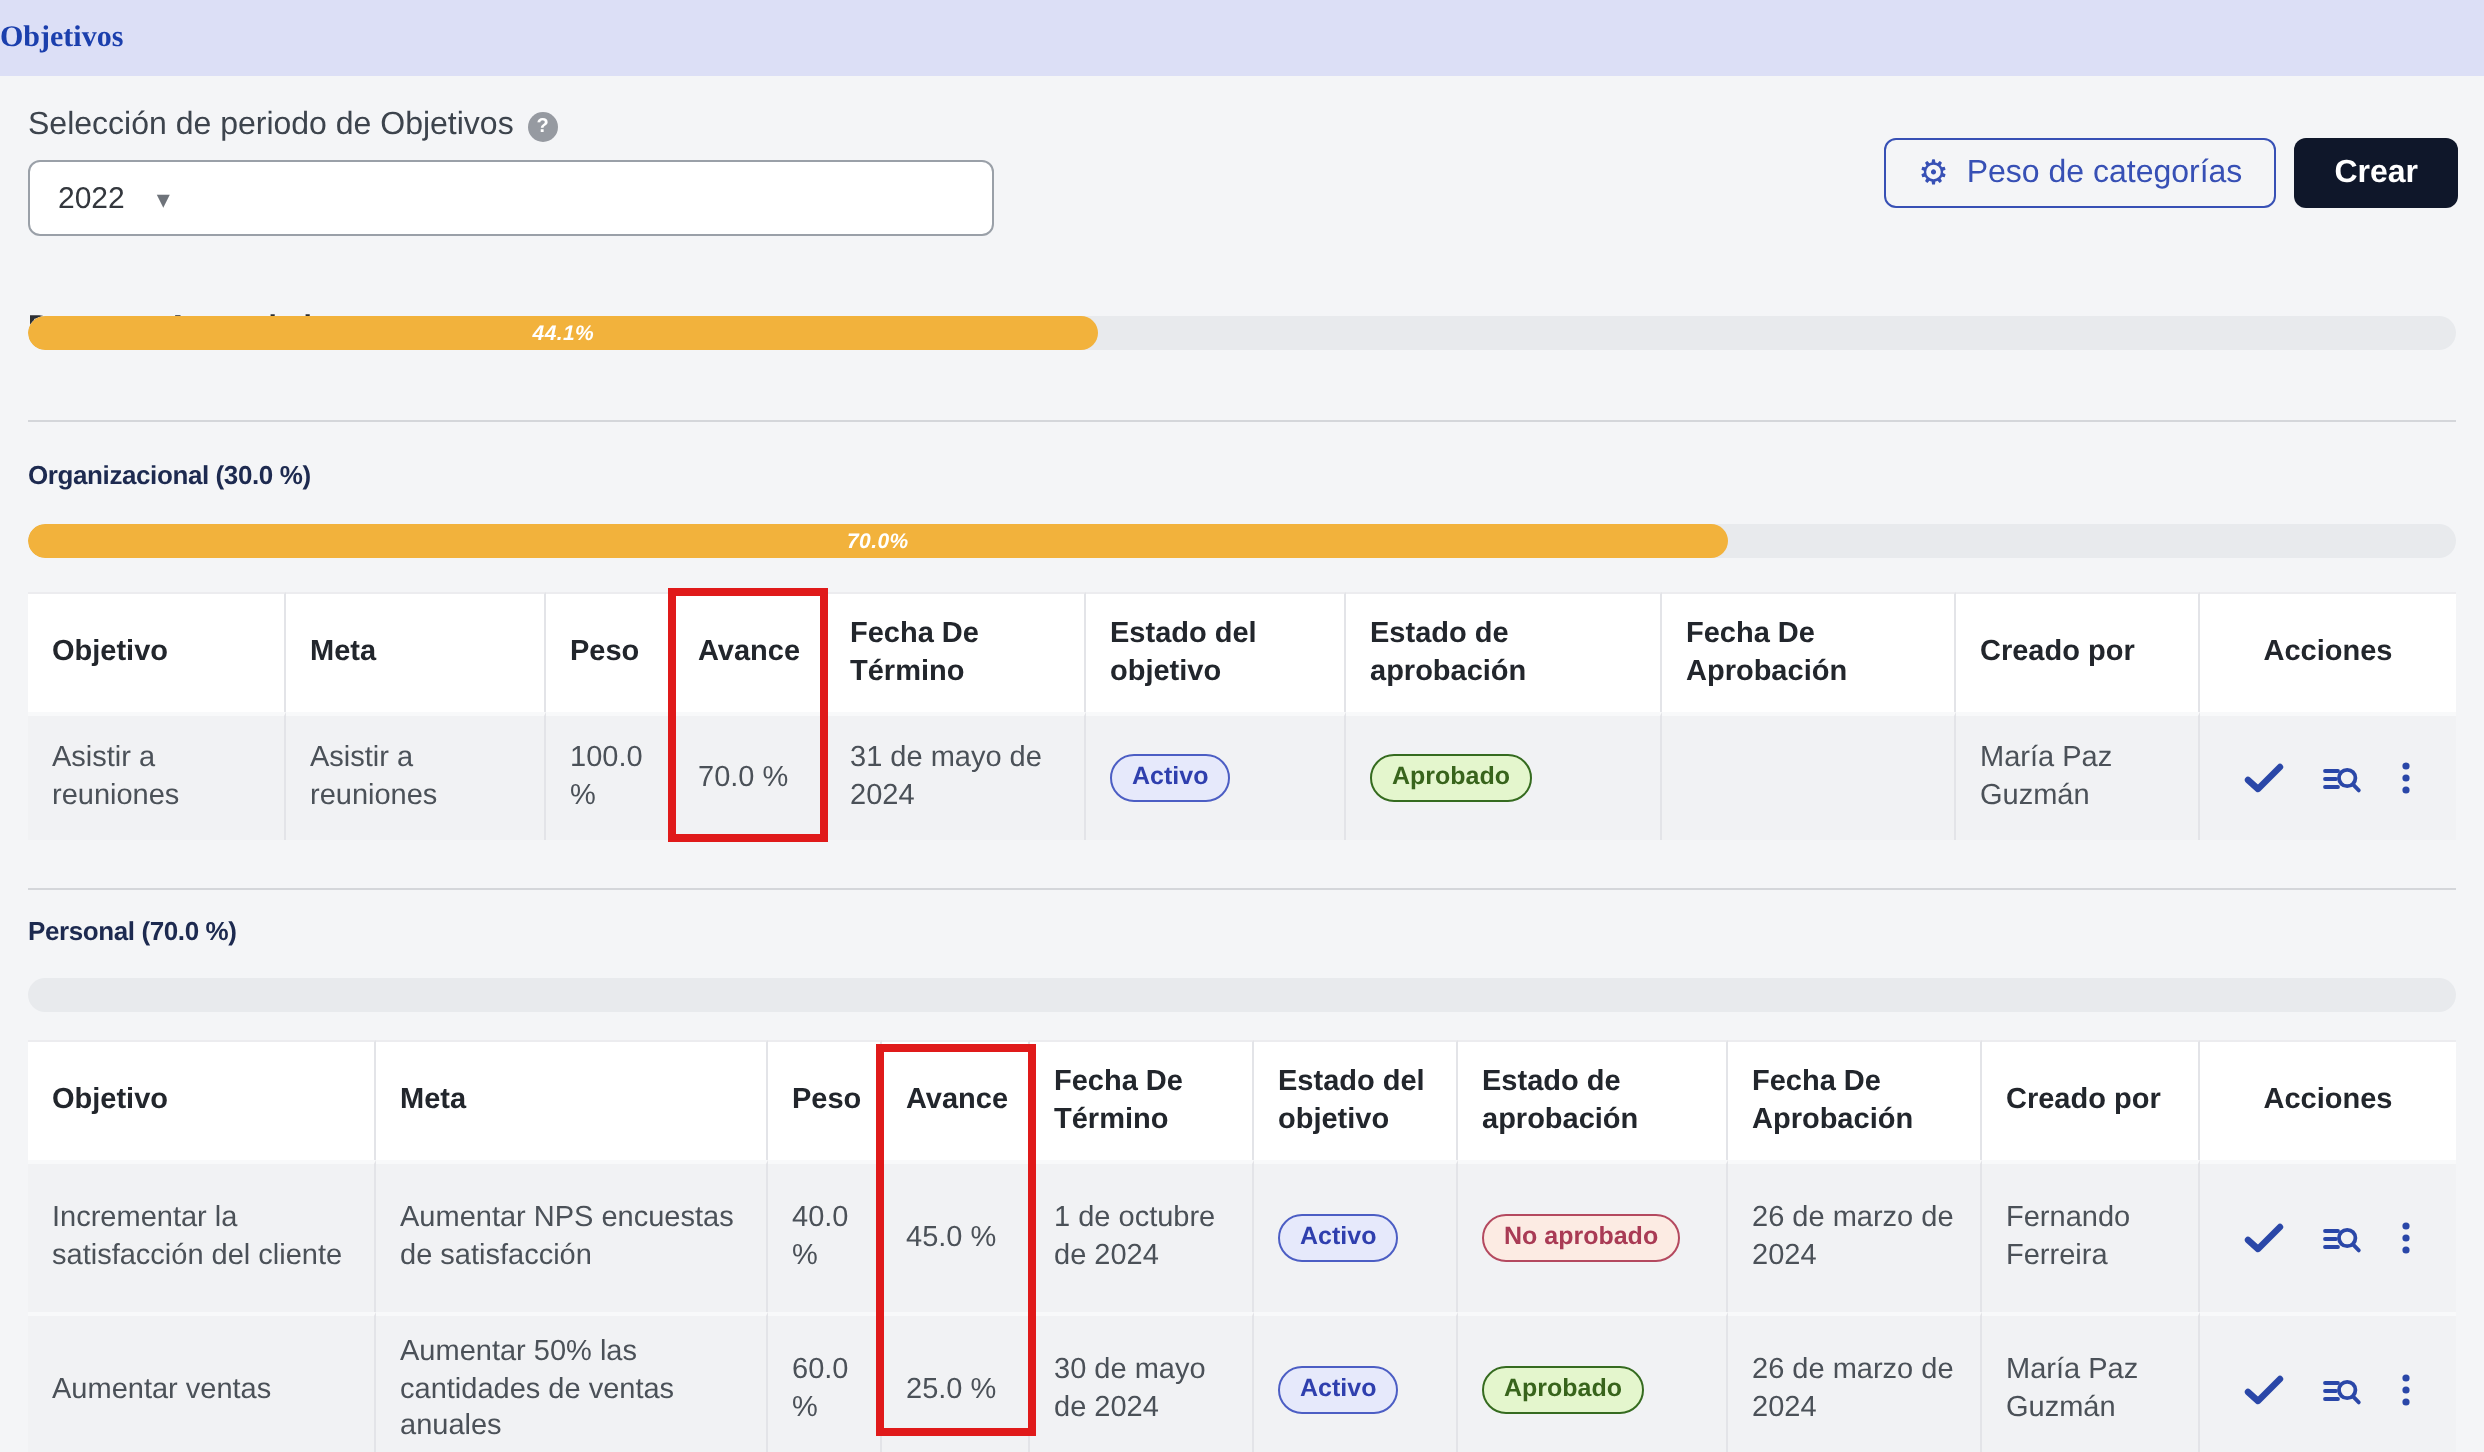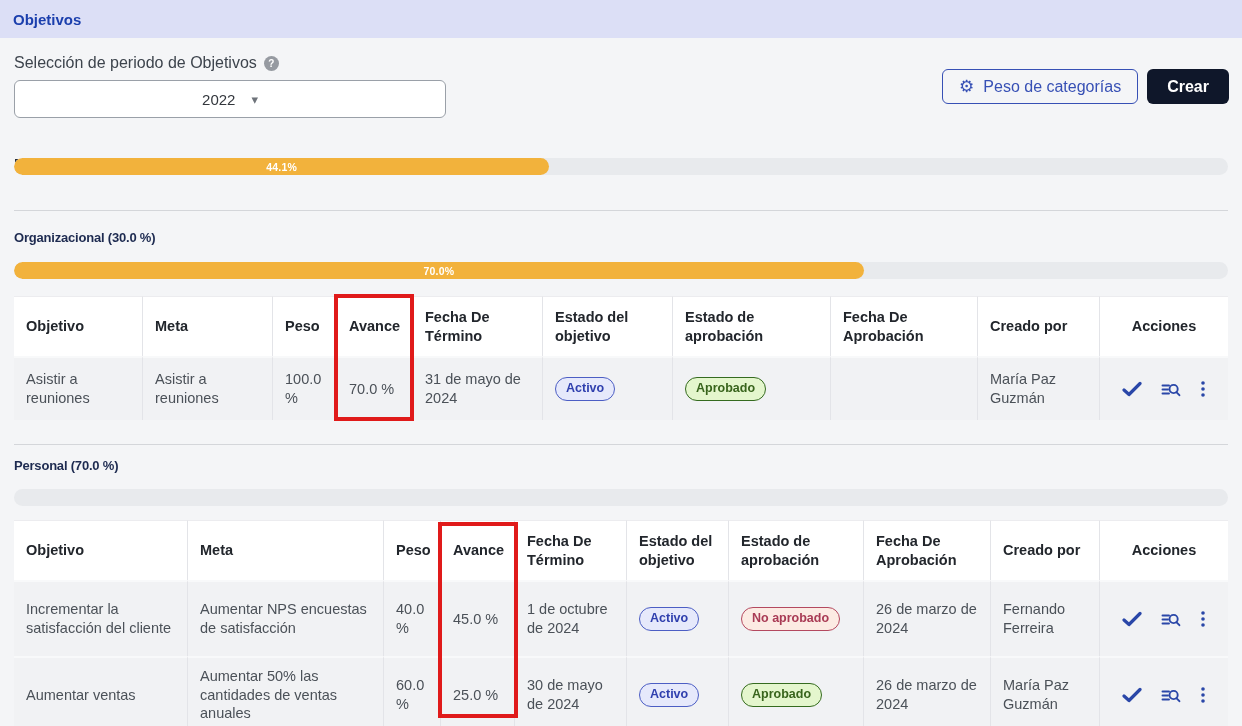--- a/index.html
+++ b/index.html
@@ -11,37 +11,37 @@
     font-family:"Liberation Sans", sans-serif;
     color:#2b2f35;
   }
   .abs { position:absolute; }
 
   
   .topbar {
     left:0; top:0; width:1242px; height:38px;
     background:#dcdff6;
     display:flex; align-items:center;
-    padding-left:13px;
+    font-family:Liberation Serif, serif;
   }
   .topbar-title { color:#1b3fad; font-weight:bold; font-size:15px; }
 
   
   .period-label-row { left:14px; top:54px; display:flex; align-items:center; gap:7px;justify-content:space-between; }
   .period-label { font-size:16px; color:#3d444d; }
   .help-icon {
     width:15px; height:15px; border-radius:50%;
     background:#969aa1; color:#fff;
     font-size:10px; font-weight:bold;
     display:inline-flex; align-items:center; justify-content:center;
   }
   .period-select {
-    left:14px; top:80px; width:432px; height:38px;
+    left:14px; top:80px; width:483px; height:38px;
     background:#fff; border:1px solid #9aa0a8; border-radius:6px;
-    display:flex; align-items:center; justify-content:center;
+    display:flex; align-items:center; justify-content:flex-start;
     padding:0 14px; font-size:15px; color:#33373d; cursor:pointer;gap:16px;
   }
   .caret { color:#6e737a; font-size:13px; }
 
   
   .toolbar { top:69px; right:13px; display:flex; gap:9px; }
   .btn-outline {
     height:35px; padding:0 16px;
     border:1.5px solid #3750b5; border-radius:6px;
     background:transparent; color:#3750b5;
@@ -64,21 +64,21 @@
     width:1214px; height:17px; border-radius:9px;
     background:#e8eaed; overflow:hidden;
   }
   .pbar-acc  { left:14px; top:158px; }
   .pbar-org  { left:14px; top:262px; }
   .pbar-pers { left:14px; top:489px; }
   .pfill {
     height:100%; background:#f2b23c; border-radius:9px;
     display:flex; align-items:center; justify-content:center;
   }
-  .pfill span { color:#fff; font-size:10.5px; font-weight:bold; letter-spacing:0.2px; }
+  .pfill span { color:#fff; font-size:10.5px; font-weight:bold; letter-spacing:0.2px;font-style:italic; }
 
   .divider { height:1px; background:#d4d6da; width:1214px; left:14px; }
   .div1 { top:210px; }
   .div2 { top:444px; }
 
   .section-title { font-size:13px; font-weight:bold; color:#1d2a50; letter-spacing:-0.2px; }
   .title-org  { left:14px; top:230px; }
   .title-pers { left:14px; top:458px; }
 
   

